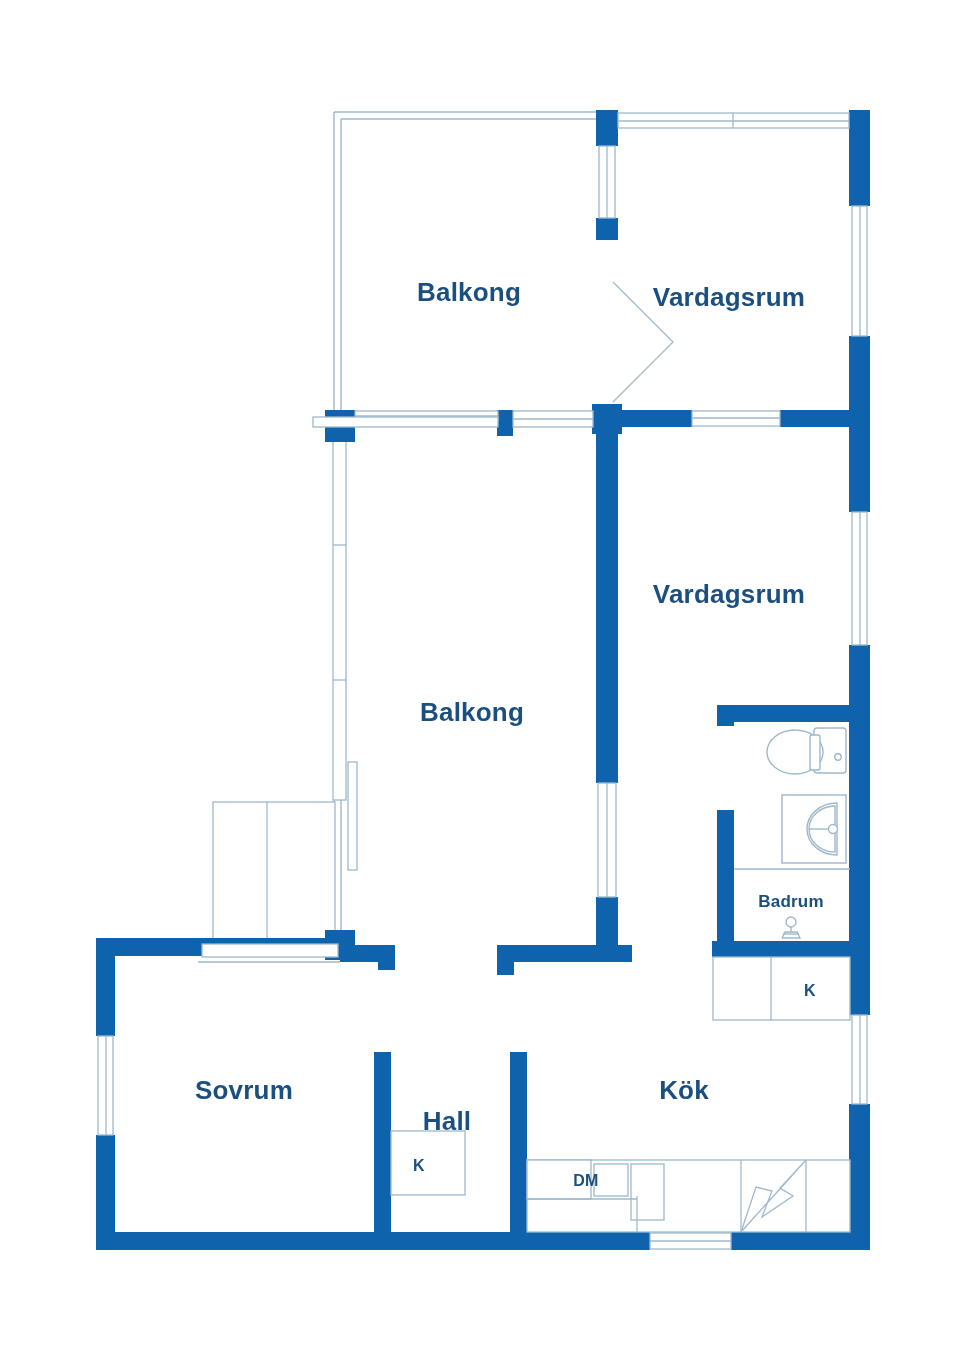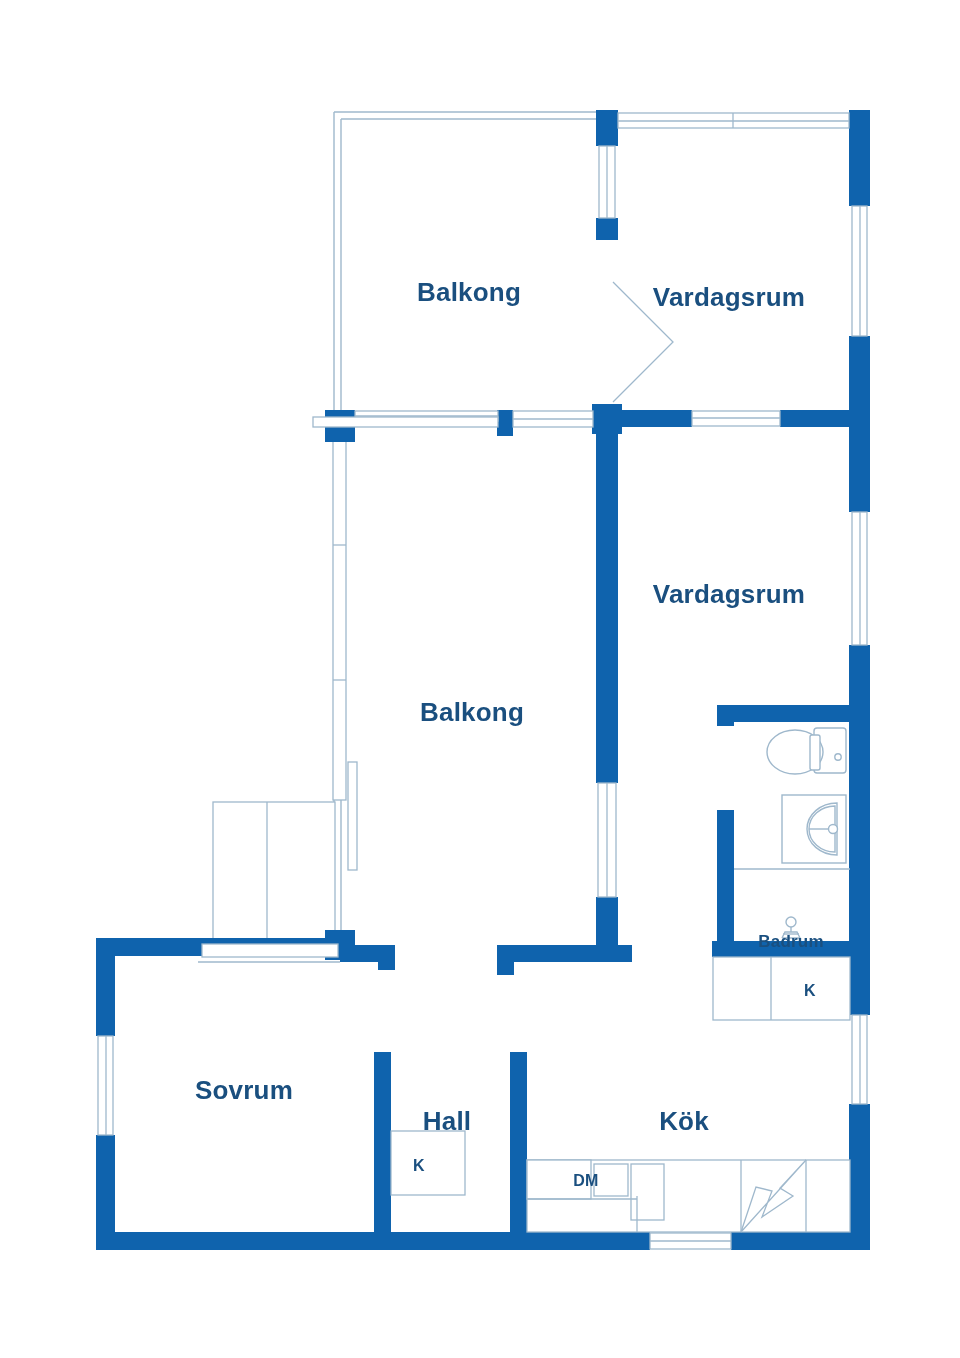--- a/index.html
+++ b/index.html
@@ -213,22 +213,22 @@
 
       <polyline points="741,1232 806,1160 780,1188 793,1196 762,1217 772,1191 756,1187 741,1232" fill="none"></polyline>
     </g>
 
   </svg>
 
   <div class="room-label label-lg" style="left:469px; top:264px;">Balkong</div>
   <div class="room-label label-lg" style="left:729px; top:269px;">Vardagsrum</div>
   <div class="room-label label-lg" style="left:729px; top:566px;">Vardagsrum</div>
   <div class="room-label label-lg" style="left:472px; top:684px;">Balkong</div>
-  <div class="room-label label-md" style="left:791px; top:942px;text-align:center;">Badrum</div>
+  <div class="room-label label-md" style="left:791px; top:902px;text-align:center;">Badrum</div>
   <div class="room-label label-lg" style="left:244px; top:1062px;">Sovrum</div>
   <div class="room-label label-lg" style="left:447px; top:1093px;">Hall</div>
-  <div class="room-label label-lg" style="left:684px; top:1093px;">Kök</div>
+  <div class="room-label label-lg" style="left:684px; top:1062px;">Kök</div>
 
   <div class="room-label label-sm" style="left:419px; top:1166px;">K</div>
   <div class="room-label label-sm" style="left:810px; top:991px;">K</div>
   <div class="room-label label-sm" style="left:558px; top:1181px;margin-left:28px;">DM</div>
 
 </div>
 
 </body></html>

